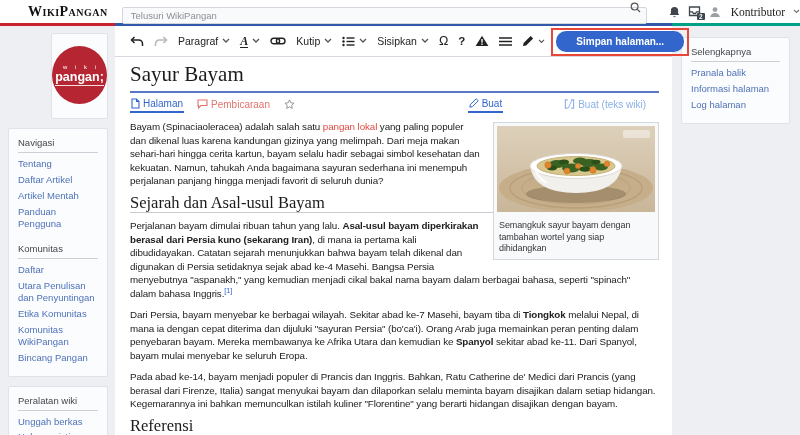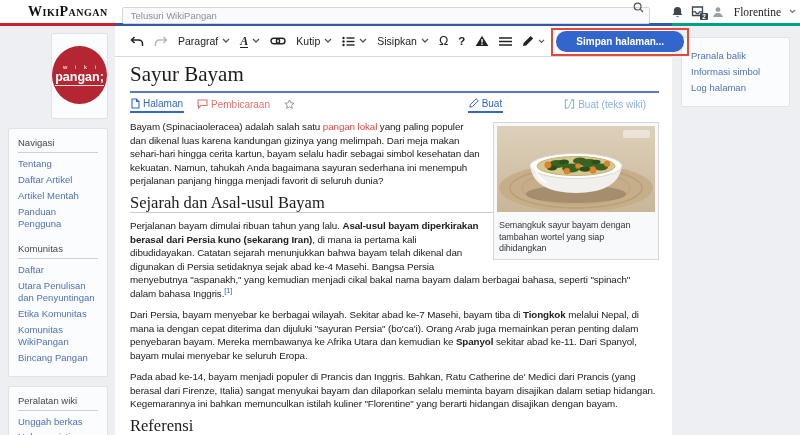--- a/index.html
+++ b/index.html
@@ -118,21 +118,21 @@
             <path d="M1.5 5.8h3l.9 1.7h2.2l.9-1.7h3" fill="none" stroke="#3f464d" stroke-width="1.3"></path>
           </svg>
         <span class="badge">2</span>
       </span>
       <span>
         <svg width="12" height="12" viewBox="0 0 12 12">
             <circle cx="6" cy="3.6" r="2.4" fill="#9aa0a6"></circle>
             <path d="M1.2 11c.4-2.6 2.3-3.9 4.8-3.9s4.4 1.3 4.8 3.9z" fill="#9aa0a6"></path>
           </svg>
       </span>
-      <span class="userlabel">Florentine</span>
+      <span class="userlabel">Kontributor</span>
       <span class="chev">
         <svg width="7" height="5" viewBox="0 0 7 5">
             <path d="M1 1l2.5 2.5L6 1" fill="none" stroke="#777" stroke-width="1.2"></path>
           </svg>
       </span>
     </div>
   </header>
 
   <div class="tricolor">
     <span class="tri-red"></span>
@@ -360,20 +360,21 @@
           <p>Pada abad ke-14, bayam menjadi populer di Prancis dan Inggris. Bahkan, Ratu Catherine de' Medici dari Prancis (yang berasal dari Firenze, Italia) sangat menyukai bayam dan dilaporkan selalu meminta bayam disajikan dalam setiap hidangan. Kegemarannya ini bahkan memunculkan istilah kuliner "Florentine" yang berarti hidangan disajikan dengan bayam.</p>
 
           <h2 class="sect">Referensi</h2>
 
         </div>
       </div>
     </main>
 
     <aside class="rightcol">
       <div class="card">
+        <div class="side-h">Selengkapnya</div>
         <a class="side-link" href="#">Pranala balik</a>
-        <a class="side-link" href="#">Informasi simbol</a>
+        <a class="side-link" href="#">Informasi halaman</a>
         <a class="side-link" href="#">Log halaman</a>
       </div>
     </aside>
 
   </div>
 </div>
 
 </body></html>

